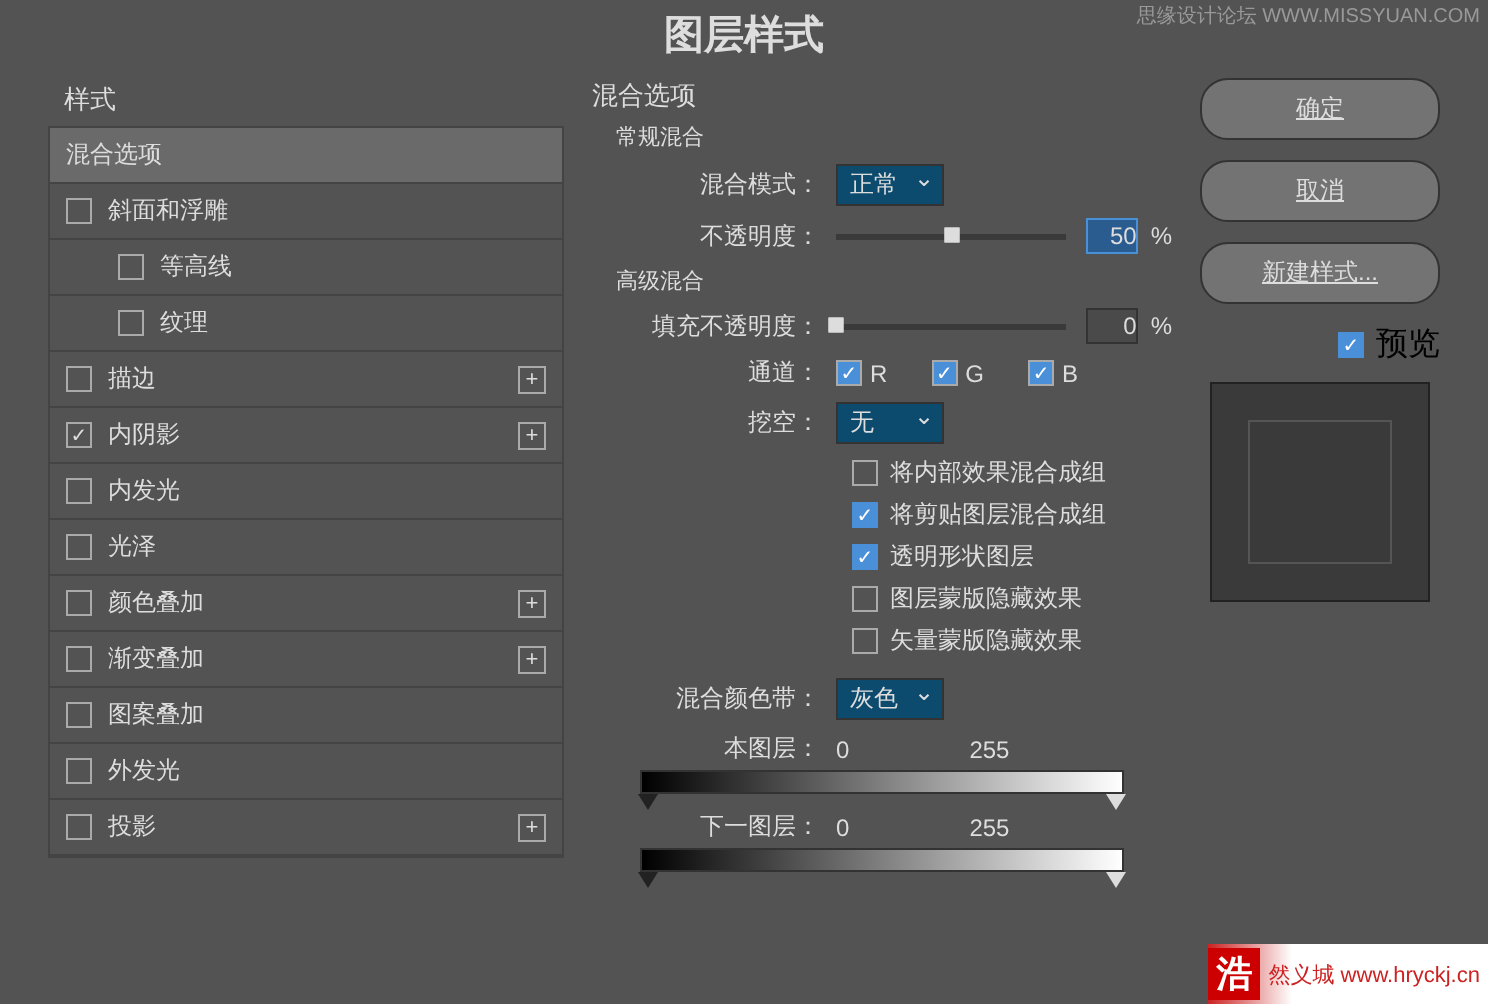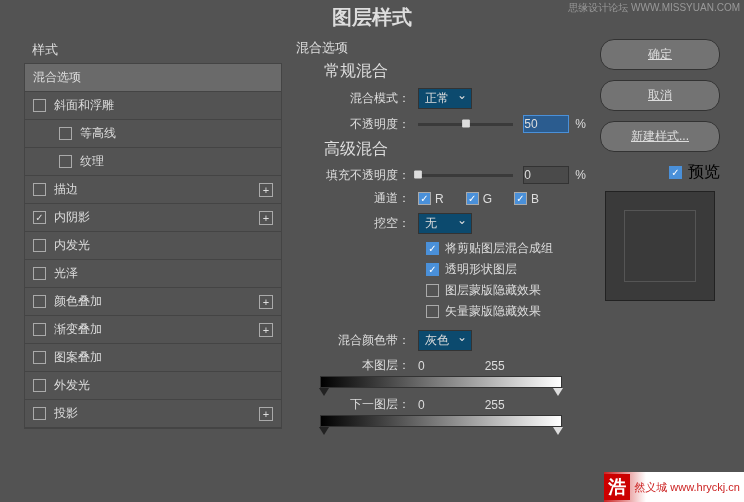--- a/index.html
+++ b/index.html
@@ -13,28 +13,28 @@
 .left-head { font-size: 13px; color: #ddd; padding: 4px 8px; }
 .style-list { border: 1px solid #444; }
 .style-row { display: flex; align-items: center; height: 28px; padding: 0 8px; font-size: 12px; color: #ddd; border-bottom: 1px solid #444; position: relative; }
 .style-row.selected { background: #6a6a6a; }
 .style-row.indent { padding-left: 34px; }
 .style-row .cb { width: 13px; height: 13px; border: 1px solid #aaa; margin-right: 8px; display: flex; align-items: center; justify-content: center; font-size: 10px; color: #ddd; }
 .style-row .cb.checked::after { content: "✓"; }
 .style-row .plus { position: absolute; right: 8px; width: 14px; height: 14px; border: 1px solid #aaa; display: flex; align-items: center; justify-content: center; font-size: 11px; color: #ddd; }
 .center { flex: 1; padding: 0 14px; font-size: 12px; color: #ddd; }
 .section-title { font-size: 13px; margin: 2px 0 4px; }
-.sub-title { margin-left: 28px; font-size: 16px; margin-top: 4px; }
+.sub-title { margin-left: 12px; font-size: 11px; margin-top: 4px; }
 .row { display: flex; align-items: center; margin: 6px 0 6px 24px; }
 .row .label { width: 90px; text-align: right; margin-right: 8px; }
 .select { background: #0c4a6e; border: 1px solid #333; color: #ddd; padding: 1px 18px 1px 6px; font-size: 12px; position: relative; min-width: 54px; }
 .select::after { content: "⌄"; position: absolute; right: 4px; top: -1px; }
 .slider { flex: 1; height: 3px; background: #3a3a3a; position: relative; margin-right: 10px; max-width: 130px; }
 .slider .thumb { position: absolute; top: -5px; width: 11px; height: 11px; background: #ddd; transform: translateX(-50%) rotate(45deg); clip-path: polygon(50% 0, 100% 50%, 50% 100%, 0 50%); }
-.numbox { width: 46px; background: #4a4a4a; border: 1px solid #333; color: #ddd; text-align: left; font-size: 12px; padding: 1px 0; }
+.numbox { width: 26px; background: #4a4a4a; border: 1px solid #333; color: #ddd; text-align: right; font-size: 12px; padding: 1px 0; }
 .numbox.hl { background: #2b5c8f; border-color: #4a90d9; }
 .pct { margin-left: 6px; }
 .chan-row { display: flex; align-items: center; margin: 6px 0 6px 24px; }
 .chan-row .label { width: 90px; text-align: right; margin-right: 8px; }
 .chan-cb { width: 13px; height: 13px; border: 1px solid #aaa; margin-right: 4px; background: #4a90d9; display: flex; align-items: center; justify-content: center; }
 .chan-cb::after { content: "✓"; font-size: 10px; color: #fff; }
 .chan-lbl { margin-right: 22px; }
 .opt-list { margin-left: 130px; }
 .opt-row { display: flex; align-items: center; margin: 4px 0; }
 .opt-cb { width: 13px; height: 13px; border: 1px solid #aaa; margin-right: 6px; display: flex; align-items: center; justify-content: center; }
@@ -166,20 +166,24 @@
         <span class="chan-lbl">B</span>
     </div>
 
     <div class="row">
       <span class="label">挖空：</span>
       <span class="select">无</span>
     </div>
 
     <div class="opt-list" id="opt-list">
         <div class="opt-row">
+          <span class="opt-cb"></span>
+          <span>将内部效果混合成组</span>
+        </div>
+        <div class="opt-row">
           <span class="opt-cb checked"></span>
           <span>将剪贴图层混合成组</span>
         </div>
         <div class="opt-row">
           <span class="opt-cb checked"></span>
           <span>透明形状图层</span>
         </div>
         <div class="opt-row">
           <span class="opt-cb"></span>
           <span>图层蒙版隐藏效果</span>

